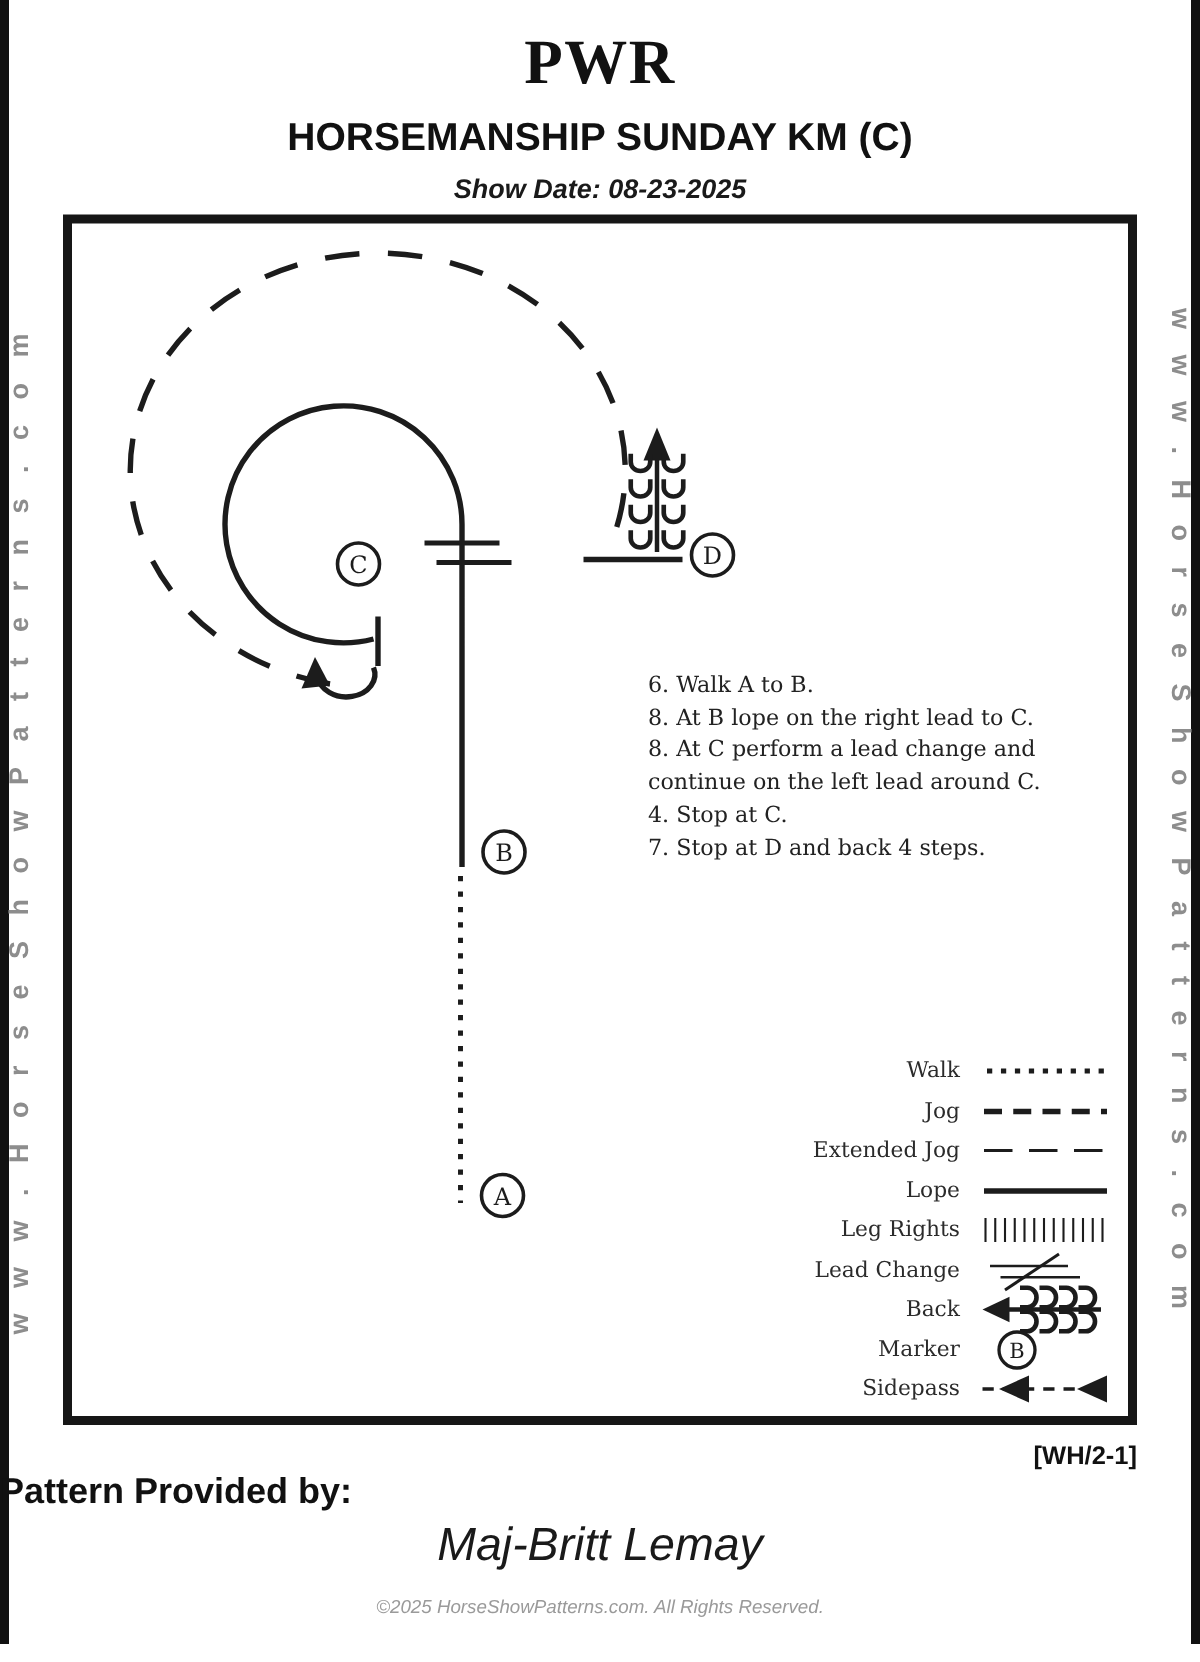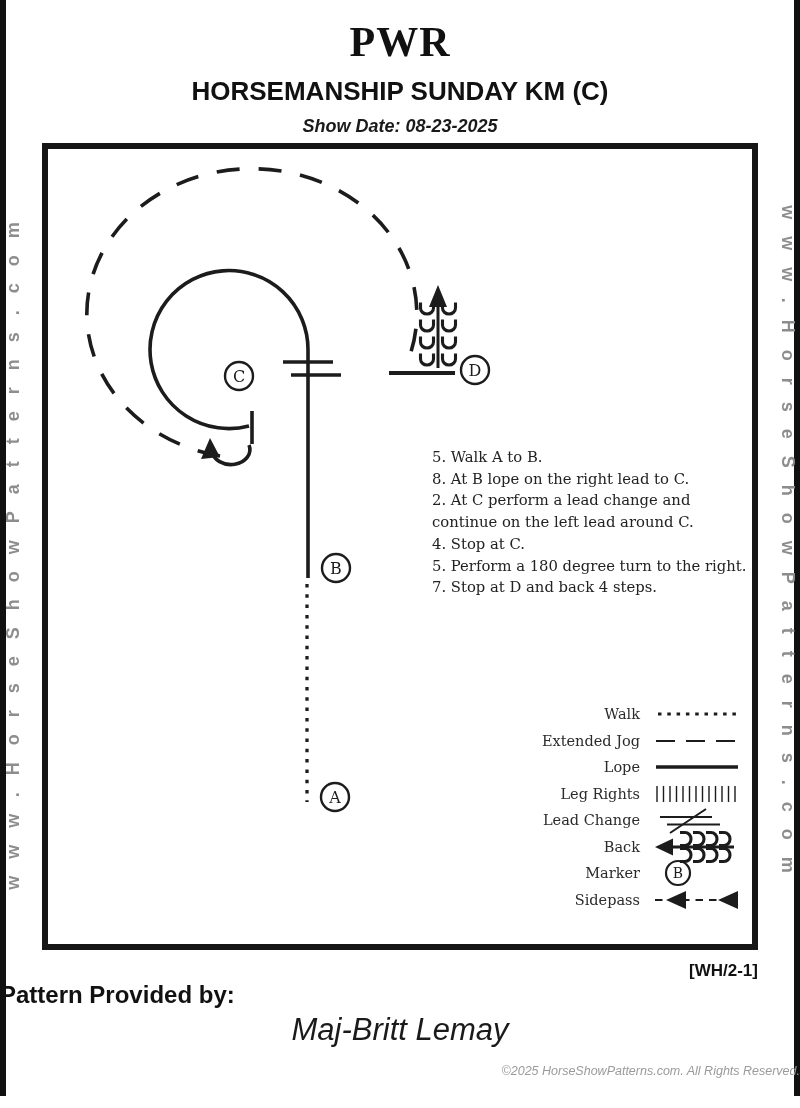--- a/index.html
+++ b/index.html
@@ -59,21 +59,21 @@
   }
   .provided-label{
     position:absolute;top:981px;left:0;width:800px;
     font-weight:bold;font-size:24px;color:#111;
   }
   .provided-name{
     position:absolute;top:1012px;left:0;width:800px;text-align:center;
     font-style:italic;font-size:31px;color:#1a1a1a;
   }
   .copyright{
-    position:absolute;top:1064px;left:0;width:800px;text-align:right;
+    position:absolute;top:1064px;left:0;width:800px;text-align:center;
     font-style:italic;font-size:12.5px;color:#9a9a9a;
   }
 
   .ink{stroke:#1c1c1c;fill:none;}
   .ink-fill{fill:#1c1c1c;stroke:none;}
   .marker-letter{
     font-family:"DejaVu Serif",serif;font-size:16px;fill:#1c1c1c;
     text-anchor:middle;
   }
 </style>
@@ -138,37 +138,42 @@
     <circle class="ink" cx="335" cy="797" r="14" stroke-width="2.4" fill="#fff"></circle>
     <text class="marker-letter" x="335" y="803">A</text>
   </g>
   <g>
     <circle class="ink" cx="475" cy="370" r="14" stroke-width="2.4" fill="#fff"></circle>
     <text class="marker-letter" x="475" y="376">D</text>
   </g>
 </svg>
 
 <div class="instructions">
-  <div>5. Walk A to B.</div>
+  <div>6. Walk A to B.</div>
   <div>8. At B lope on the right lead to C.</div>
-  <div>2. At C perform a lead change and continue on the left lead around C.</div>
+  <div>8. At C perform a lead change and continue on the left lead around C.</div>
   <div>4. Stop at C.</div>
-  <div>5. Perform a 180 degree turn to the right.</div>
   <div>7. Stop at D and back 4 steps.</div>
 </div>
 
 <div class="legend">
 
   <div class="legend-row">
     <div class="legend-label">Walk</div>
     <svg class="legend-sym" viewBox="0 0 88 28">
       <line class="ink" x1="6" y1="14" x2="84" y2="14" stroke-width="3.2" stroke-dasharray="3.5 5.8"></line>
     </svg>
   </div>
 
+  <div class="legend-row">
+    <div class="legend-label">Jog</div>
+    <svg class="legend-sym" viewBox="0 0 88 28">
+      <line class="ink" x1="4" y1="14" x2="86" y2="14" stroke-width="3.6" stroke-dasharray="12 7.5"></line>
+    </svg>
+  </div>
 
   <div class="legend-row">
     <div class="legend-label">Extended Jog</div>
     <svg class="legend-sym" viewBox="0 0 88 28">
       <line class="ink" x1="4" y1="14" x2="86" y2="14" stroke-width="2" stroke-dasharray="19 11"></line>
     </svg>
   </div>
 
   <div class="legend-row">
     <div class="legend-label">Lope</div>

